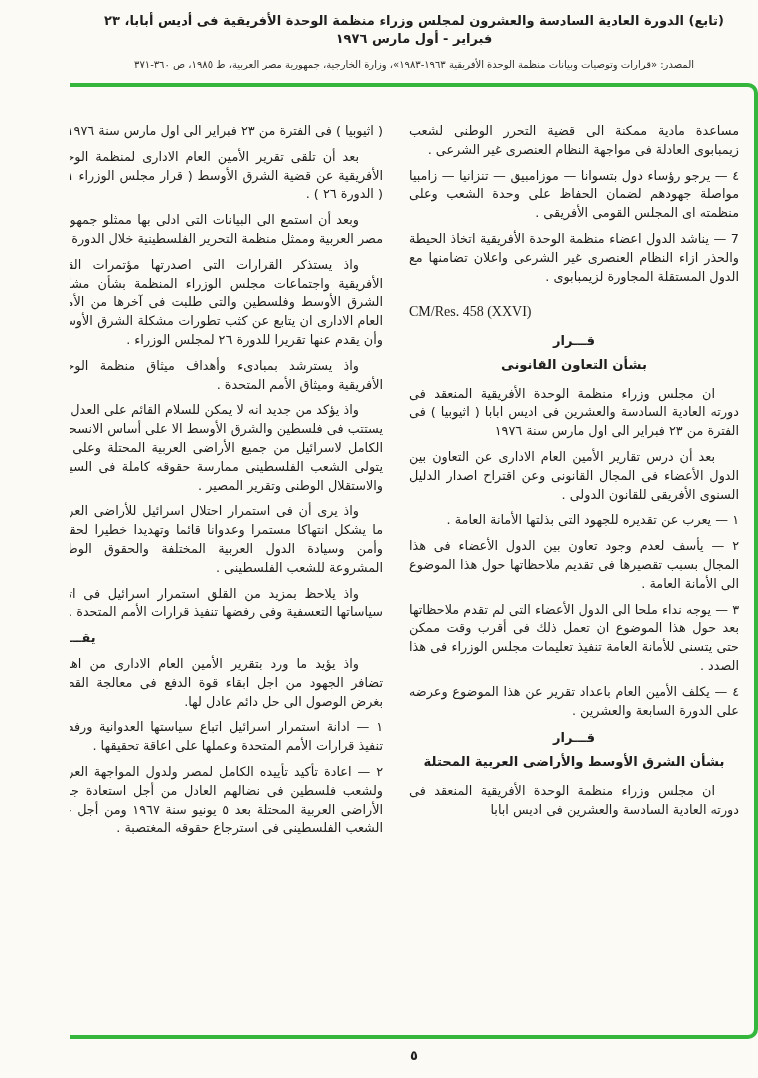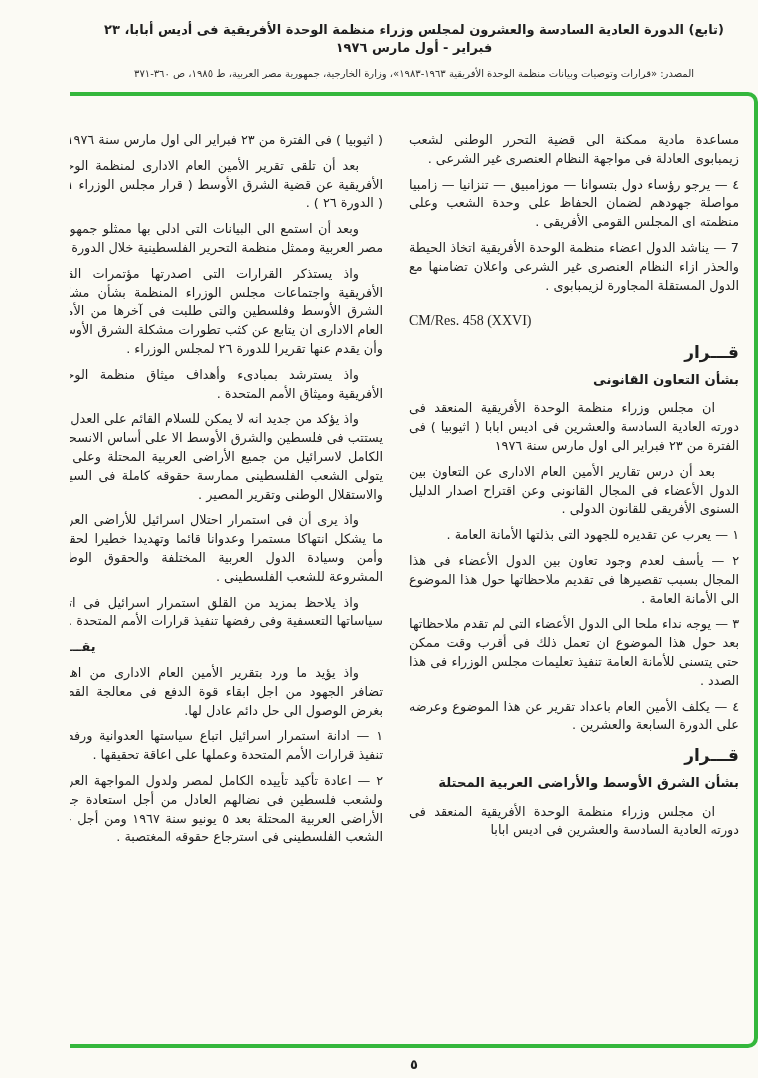--- a/index.html
+++ b/index.html
@@ -4,21 +4,21 @@
 <style>
   * { box-sizing: border-box; }
   html, body { margin: 0; padding: 0; }
   body {
     width: 758px; height: 1078px;
     background: var(--paper, #fbfaf4);
     color: var(--ink, #1f1f1f);
     font-family: "DejaVu Sans", sans-serif;
     direction: rtl;
   }
-  .page { width: 688px; height: 1078px; padding-top: 21px; position: relative; overflow: hidden; }
+  .page { width: 688px; height: 1078px; padding-top: 12px; position: relative; overflow: hidden; }
 
   .page-header { text-align: center; padding: 0 26px; }
   .header-line1 { font-weight: 700; font-size: 13px; line-height: 1.35; }
   .header-line2 { font-size: 10px; margin-top: 12px; color: #2e2e2e; text-align: center; }
 
   .content-frame {
     margin: 13px auto 0;
     width: 724px; height: 956px;
     border: 4px solid var(--border-green, #34b73c);
     border-radius: 10px;
@@ -36,22 +36,22 @@
     text-justify: inter-word;
   }
   .para.body { text-indent: 24px; }
   .para.cont, .para.item { text-indent: 0; }
   .para.res-code {
     direction: ltr; text-align: left;
     font-family: "Liberation Serif", serif;
     font-weight: 400; font-size: 14px;
     margin: 16px 0 8px; text-indent: 0;
   }
-  .para.title { font-weight: 700; font-size: 17px; margin: 8px 0 5px; text-indent: 0; }
-  .para.subtitle { text-align: right; font-weight: 700; font-size: 13.2px; margin: 0 0 10px; text-indent: 0; }
+  .para.title { text-align: center; font-weight: 700; font-size: 13px; margin: 8px 0 5px; text-indent: 0; }
+  .para.subtitle { text-align: center; font-weight: 700; font-size: 13.2px; margin: 0 0 10px; text-indent: 0; }
   .para.decides { font-weight: 700; text-align: left; margin: 2px 0 6px; text-indent: 0; }
 
   .page-footer { text-align: center; margin-top: 9px; font-size: 13px; font-weight: 700; }
 </style>
 </head>
 <body>
 
 <div class="page">
 
   <div class="page-header">

